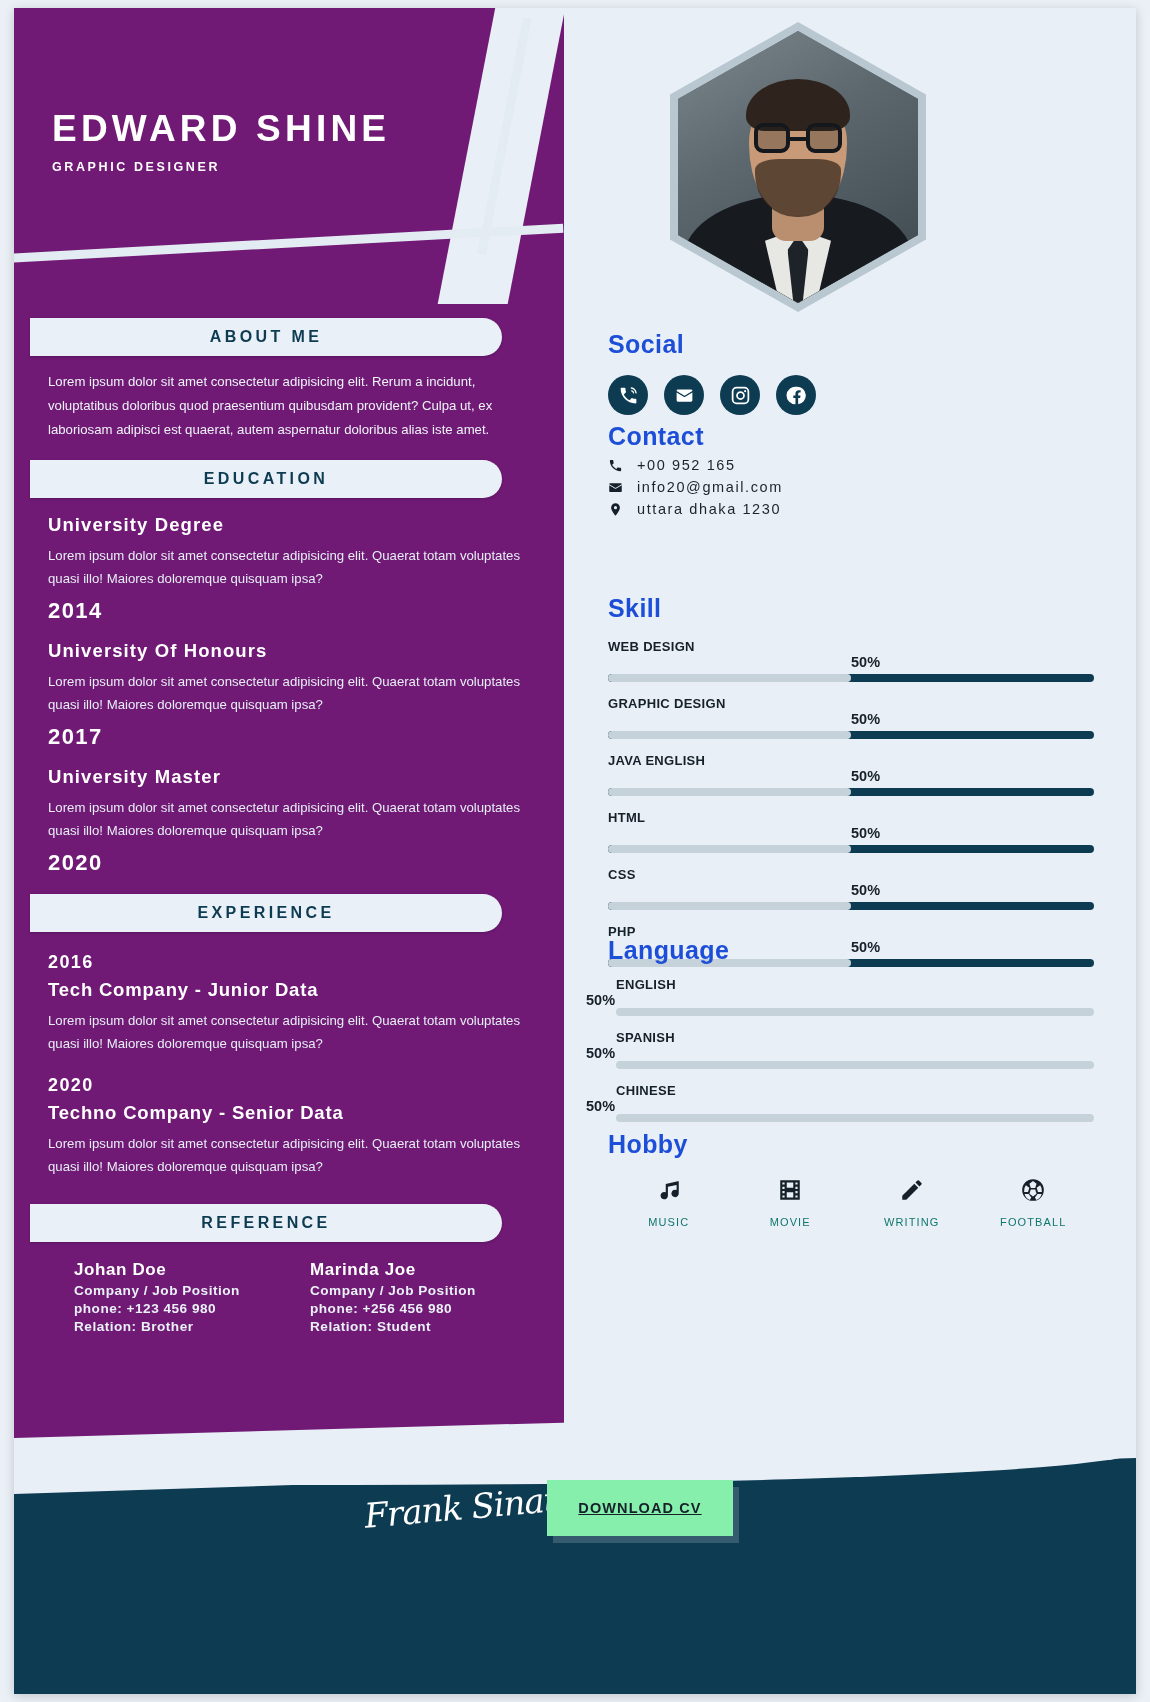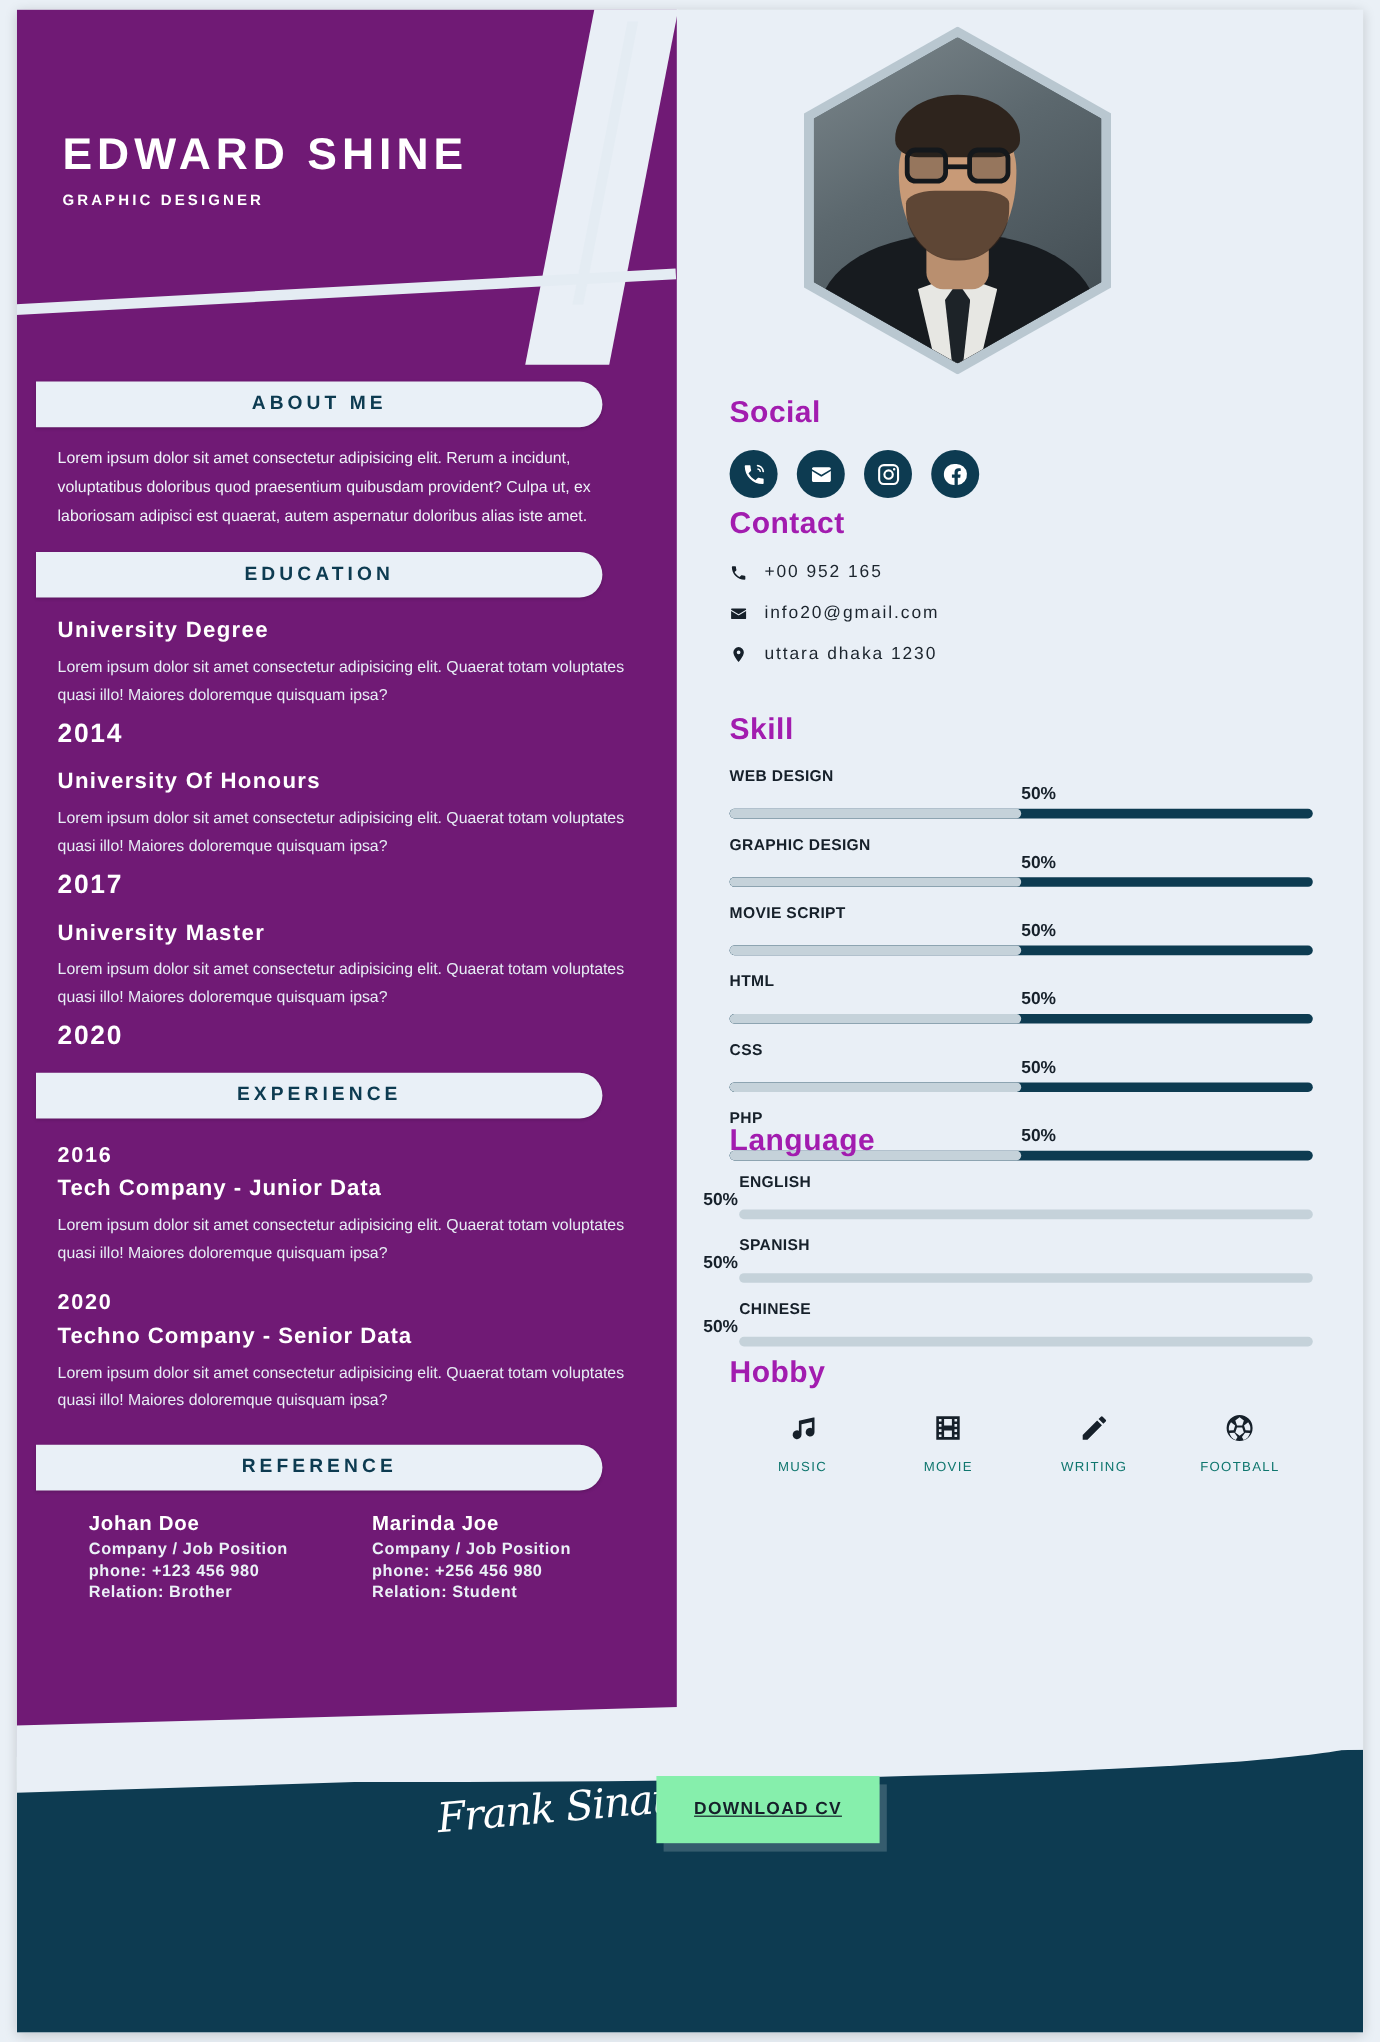--- a/index.html
+++ b/index.html
@@ -265,36 +265,36 @@
   .ph-glass-l { left: 50%; margin-left: -44px; }
   .ph-glass-r { left: 50%; margin-left: 8px; }
   .ph-bridge {
     position: absolute; left: 50%; margin-left: -9px; bottom: 162px;
     width: 18px; height: 4px; background: #14181c;
   }
 
   .r-pad { position: absolute; left: 44px; top: 0; width: 486px; }
 
   .sec-h {
-    color: #a21caf;
+    color: #1d4ed8;
     font-size: 25px;
     font-weight: 700;
     letter-spacing: .4px;
   }
 
   
   .social-row { display: flex; gap: 16px; margin-top: 16px; }
   .s-ico {
     width: 40px; height: 40px; border-radius: 50%;
     background: #0d3b51; display: flex; align-items: center; justify-content: center;
   }
   .s-ico svg { width: 21px; height: 21px; fill: #ffffff; }
 
   
-  .c-row { display: flex; align-items: center; gap: 14px; margin-top: 18px; }
+  .c-row { display: flex; align-items: center; gap: 14px; margin-top: 6px; }
   .c-row svg { width: 15px; height: 15px; fill: #16202a; flex: none; }
   .c-txt { color: #1b242d; font-size: 14.5px; letter-spacing: 1.6px; }
 
   
   .sk-name {
     color: #16202a; font-size: 13px; font-weight: 700; letter-spacing: .3px;
   }
   .sk-pctrow { height: 20px; position: relative; }
   .sk-pct {
     position: absolute; top: 0;
@@ -525,21 +525,21 @@
         <div style="margin-top:14px">
           <div class="sk-name">GRAPHIC DESIGN</div>
           <div class="sk-pctrow">
               <div class="sk-pct" style="left:50%">50%</div>
             </div>
           <div class="sk-bar">
               <div class="sk-track" style="width:50%"></div>
             </div>
         </div>
         <div style="margin-top:14px">
-          <div class="sk-name">MOVIE SCRIPT</div>
+          <div class="sk-name">JAVA ENGLISH</div>
           <div class="sk-pctrow">
               <div class="sk-pct" style="left:50%">50%</div>
             </div>
           <div class="sk-bar">
               <div class="sk-track" style="width:50%"></div>
             </div>
         </div>
         <div style="margin-top:14px">
           <div class="sk-name">HTML</div>
           <div class="sk-pctrow">

